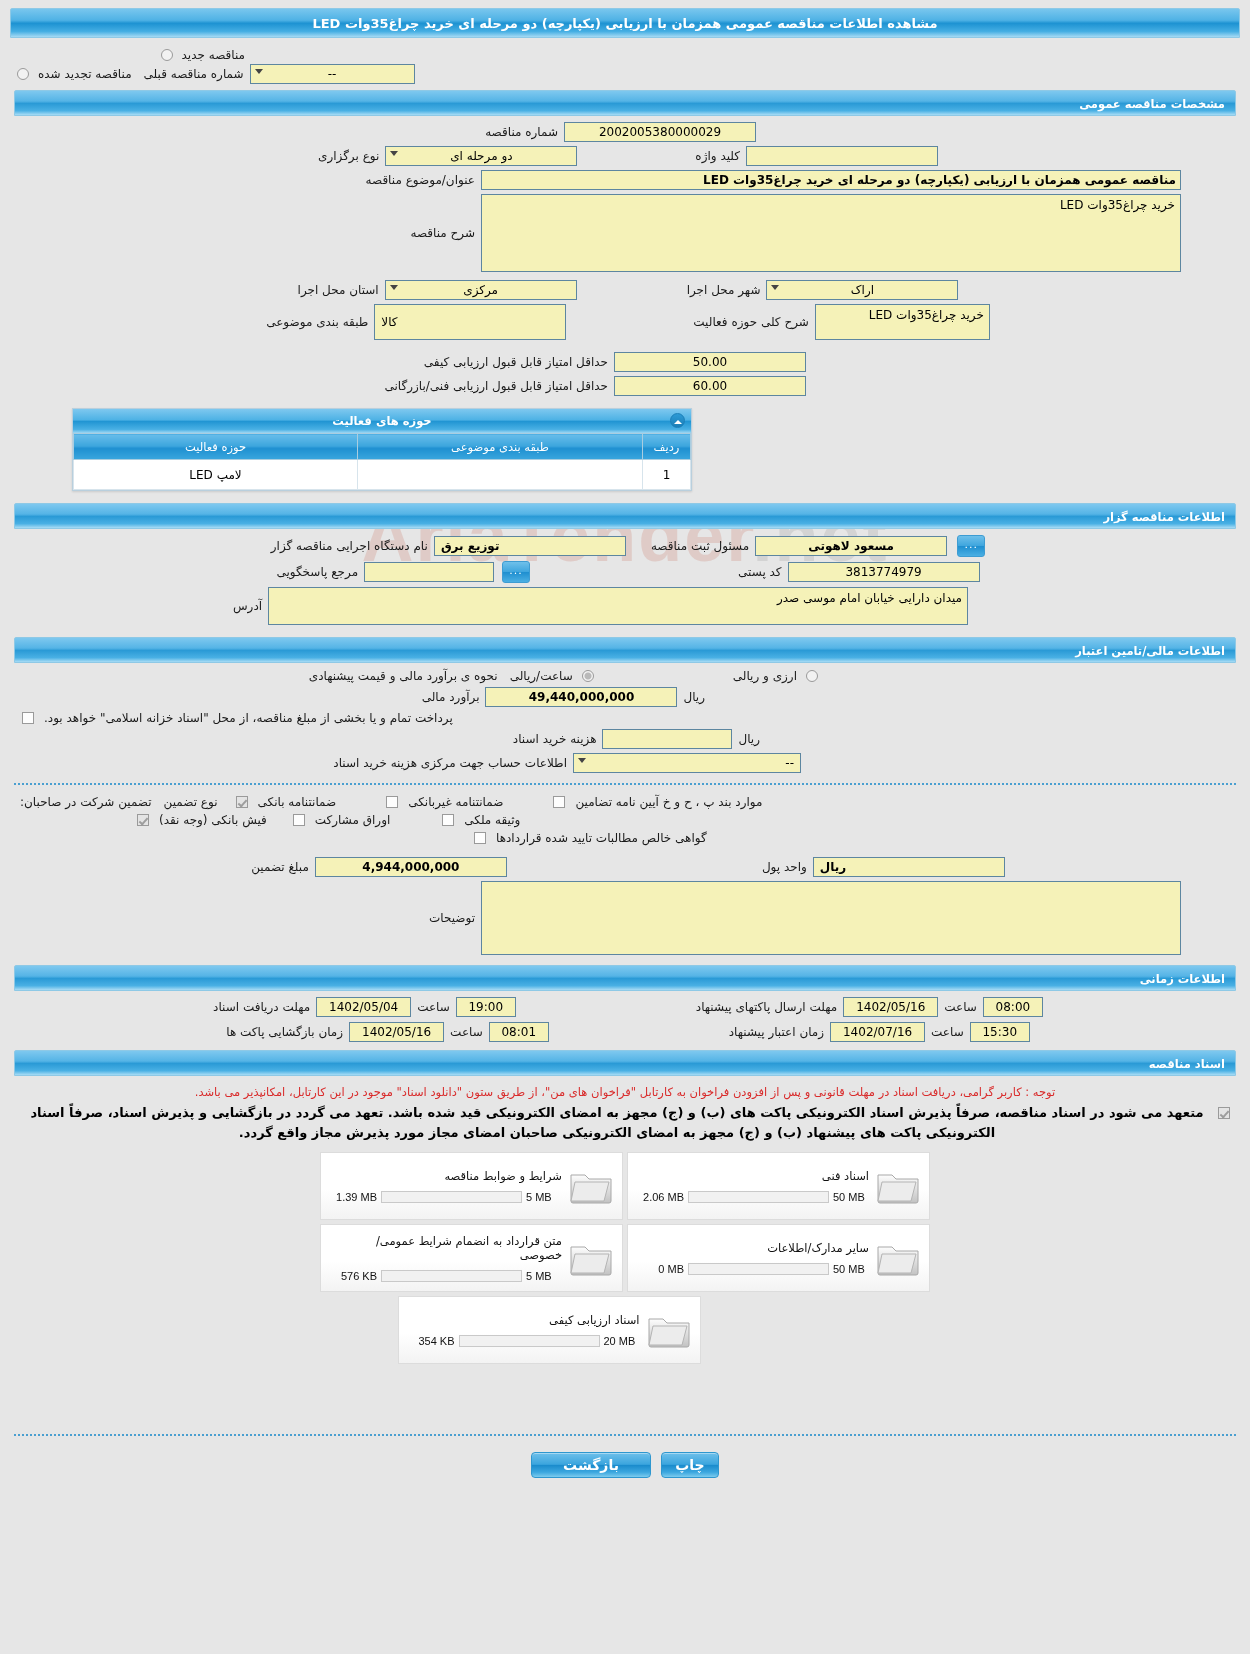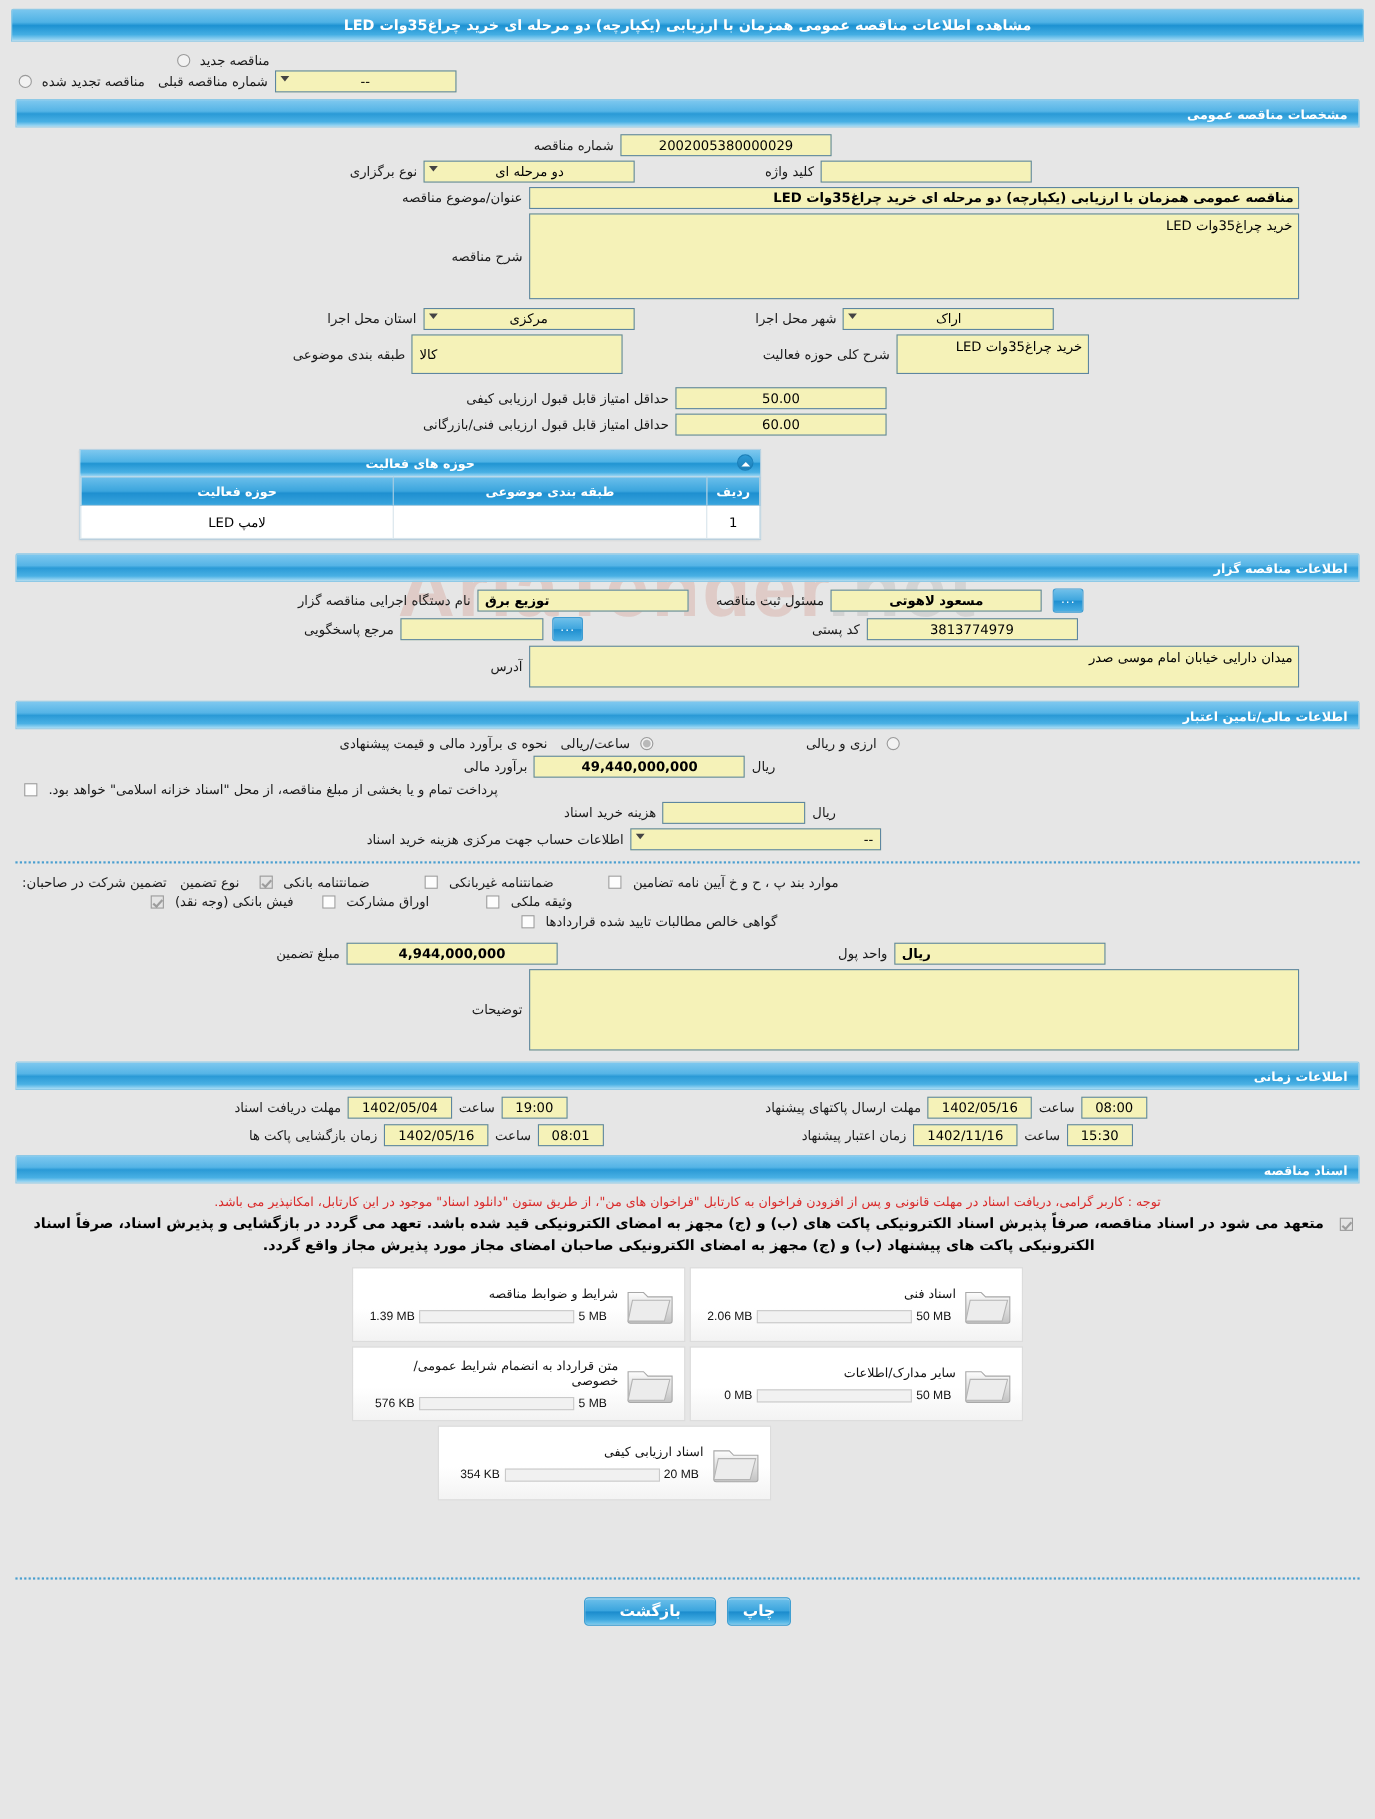--- a/index.html
+++ b/index.html
@@ -194,21 +194,21 @@
   .grid-head .collapse::after {
     content: ""; position: absolute; left: 3px; top: 6px;
     width: 0; height: 0;
     border-left: 4px solid transparent;
     border-right: 4px solid transparent;
     border-bottom: 4px solid #fff;
   }
   table.grid { width: 100%; border-collapse: collapse; font-size: 12px; }
   table.grid thead th {
     background: linear-gradient(to bottom, #68bdea 0%, #3ba5dd 48%, #1e8fd0 55%, #3aa6de 100%);
-    color: #fff; font-weight: bold; font-size: 11.5px;
+    color: #fff; font-weight: normal; font-size: 11.5px;
     height: 26px; border: 1px solid #a9cde0; text-align: center;
   }
   table.grid tbody td {
     height: 30px; border: 1px solid #d7e4ec; background: #fff;
     text-align: center; color: #000; font-size: 12px;
   }
 
   
   .dotted {
     border-top: 2px dotted #4a9fd0;
@@ -421,21 +421,21 @@
         <span class="lbl">کد پستی</span>
       </div>
       <div style="display:flex; align-items:center; margin-right:202px; margin-left:auto;">
         <div class="dots" style="margin-left:8px;">...</div>
         <div class="fld" style="width:130px;"></div>
         <span class="lbl">مرجع پاسخگویی</span>
       </div>
     </div>
 
     <div class="row" style="align-items:flex-start;">
-      <div style="display:flex; align-items:flex-start; width:100%; justify-content:flex-start;">
+      <div style="display:flex; align-items:flex-start; width:100%; justify-content:center;">
         <div class="ta" style="width:700px; height:38px; margin-right:55px;">میدان دارایی خیابان امام موسی صدر</div>
         <span class="lbl" style="line-height:38px;">آدرس</span>
       </div>
     </div>
   </div>
 
   <div class="bar" style="margin-top:12px;">اطلاعات مالی/تامین اعتبار</div>
 
   <div style="margin:0 14px;">
     <div class="row" style="justify-content:center;">
@@ -555,21 +555,21 @@
         <span class="lbl">ساعت</span>
         <div class="fld num" style="width:95px;">1402/05/04</div>
         <span class="lbl">مهلت دریافت اسناد</span>
       </div>
     </div>
 
     <div class="row" style="margin:5px 0;">
       <div style="display:flex; align-items:center; margin-right:auto; margin-left:24px;">
         <div class="fld num" style="width:60px;">15:30</div>
         <span class="lbl">ساعت</span>
-        <div class="fld num" style="width:95px;">1402/11/16</div>
+        <div class="fld num" style="width:95px;">1402/07/16</div>
         <span class="lbl">زمان اعتبار پیشنهاد</span>
       </div>
       <div style="display:flex; align-items:center; margin-right:150px; margin-left:auto;">
         <div class="fld num" style="width:60px;">08:01</div>
         <span class="lbl">ساعت</span>
         <div class="fld num" style="width:95px;">1402/05/16</div>
         <span class="lbl">زمان بازگشایی پاکت ها</span>
       </div>
     </div>
   </div>

